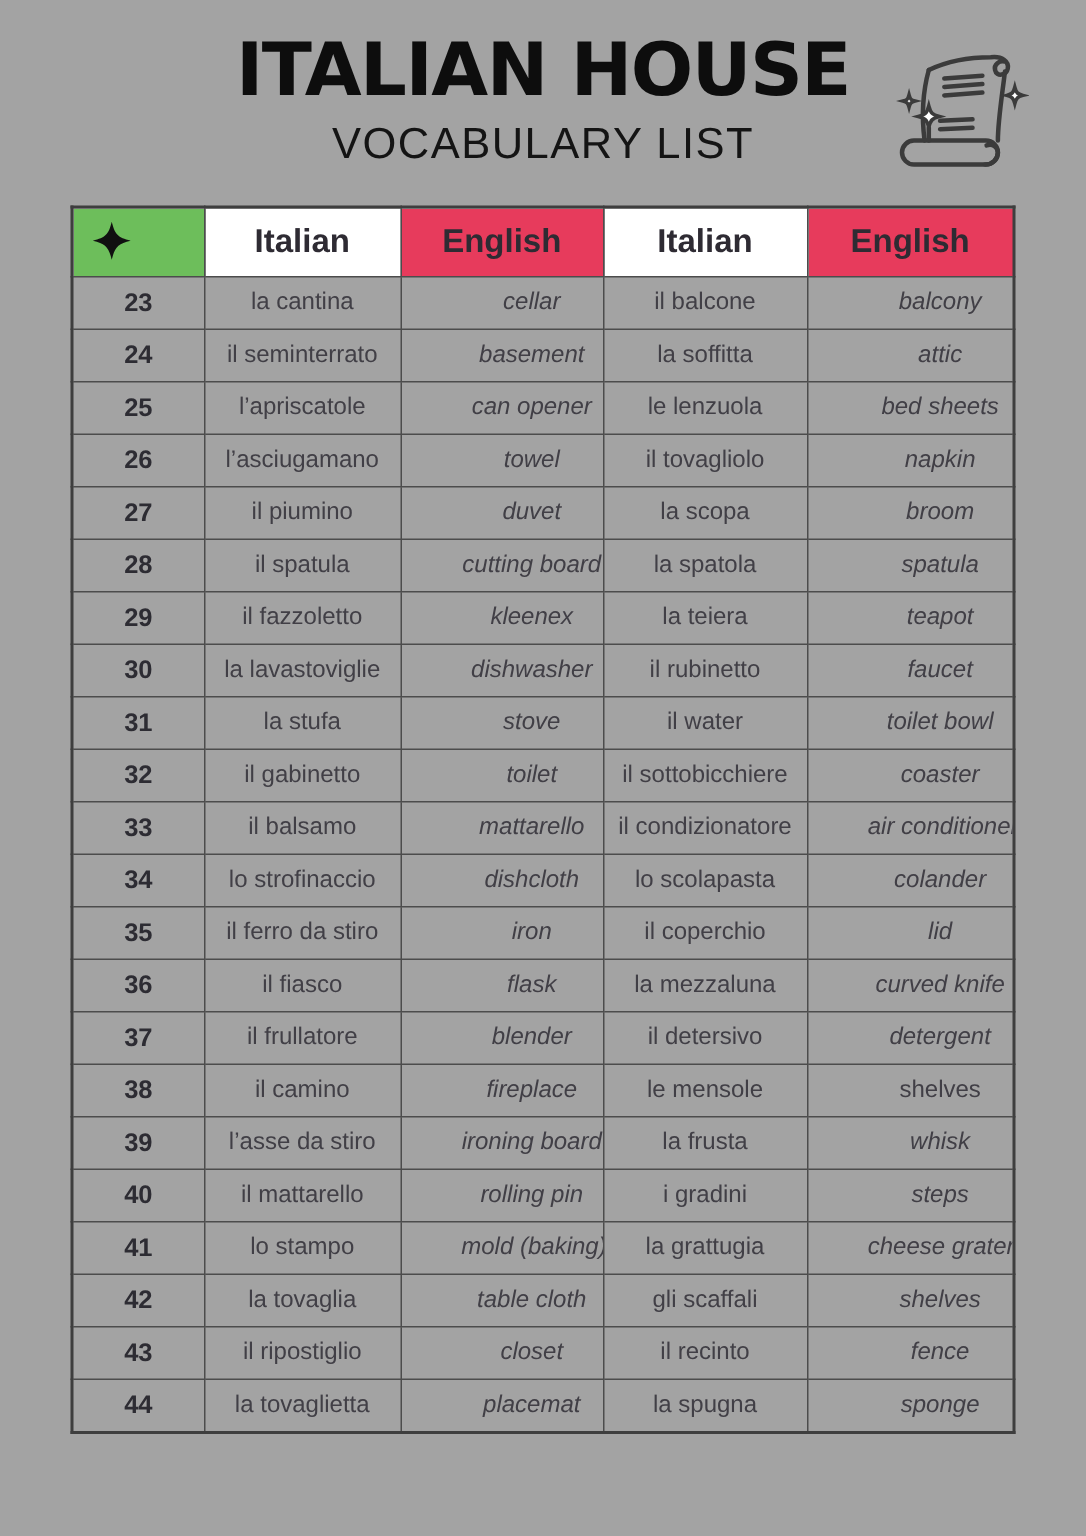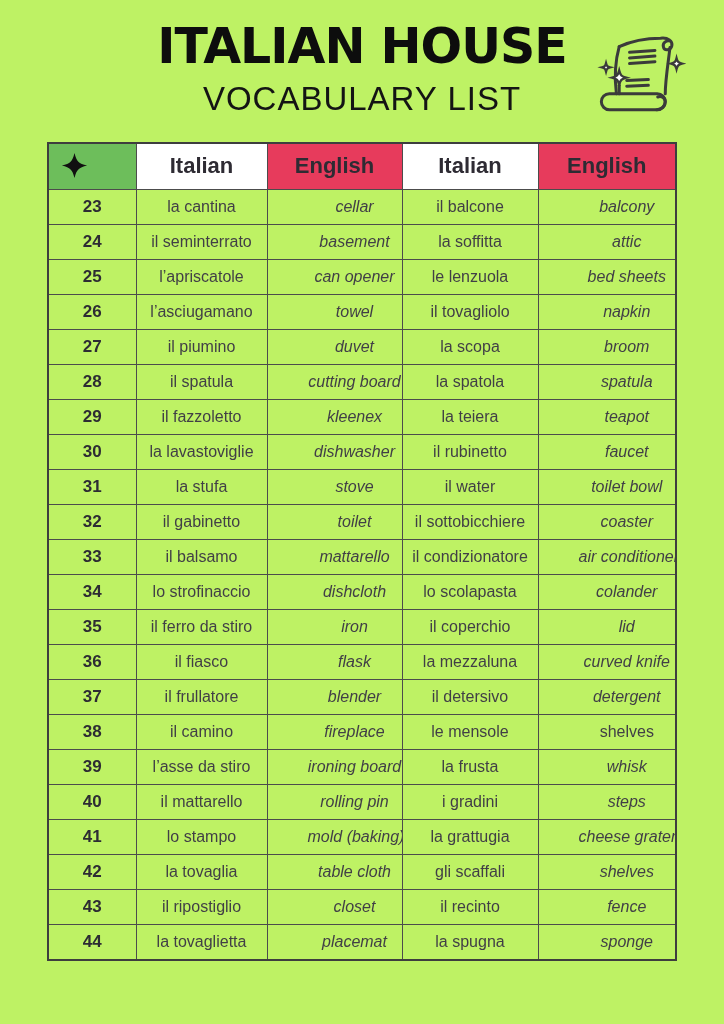--- a/index.html
+++ b/index.html
@@ -1,41 +1,41 @@
 <!DOCTYPE html>
 <html><head>
 <meta charset="utf-8">
 <style>
   html, body { margin: 0; padding: 0; background: #ffffff; }
   .page {
     position: relative;
     width: 724px;
     height: 1024px;
     margin: 0 auto;
-    background: #bef264;
+    background: #a3a3a3;
     font-family: "Liberation Sans", "DejaVu Sans", sans-serif;
     overflow: hidden;
   }
   .header {
     position: relative;
     padding-top: 20px;
     text-align: center;
   }
   .page-title {
     margin: 0;
     font-family: "DejaVu Sans", "Liberation Sans", sans-serif;
     font-size: 49px;
     line-height: 1.1;
     font-weight: bold;
     letter-spacing: -1px;
     color: #0d0d0d;
   }
   .page-subtitle {
     margin: 6px 0 0 0;
-    font-size: 33px;
+    font-size: 29px;
     font-weight: normal;
     letter-spacing: 1px;
     color: #141414;
   }
   .scroll-art {
     position: absolute;
     top: 26px;
     right: 38px;
     width: 96px;
     height: 94px;

